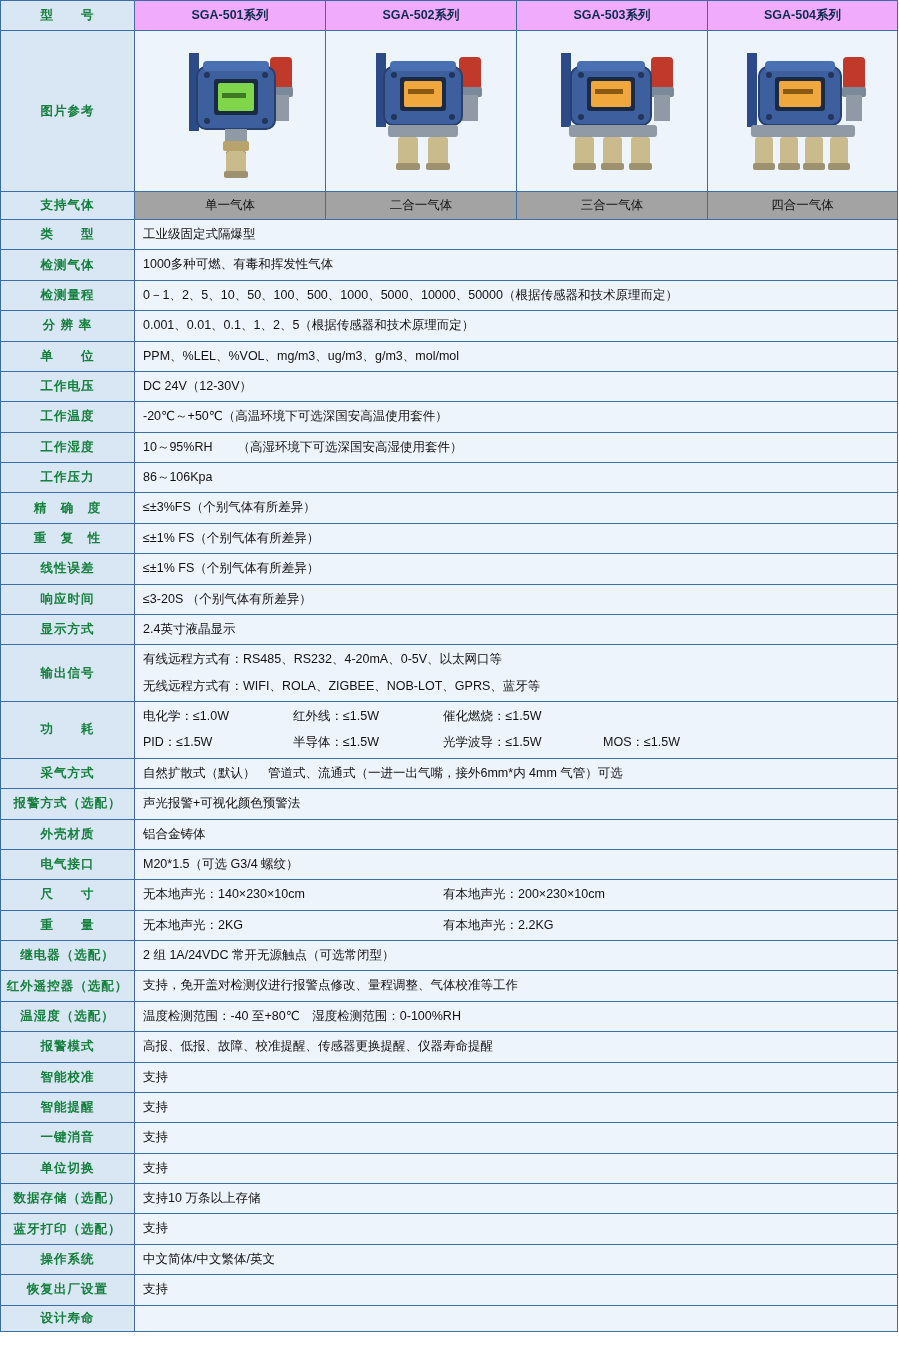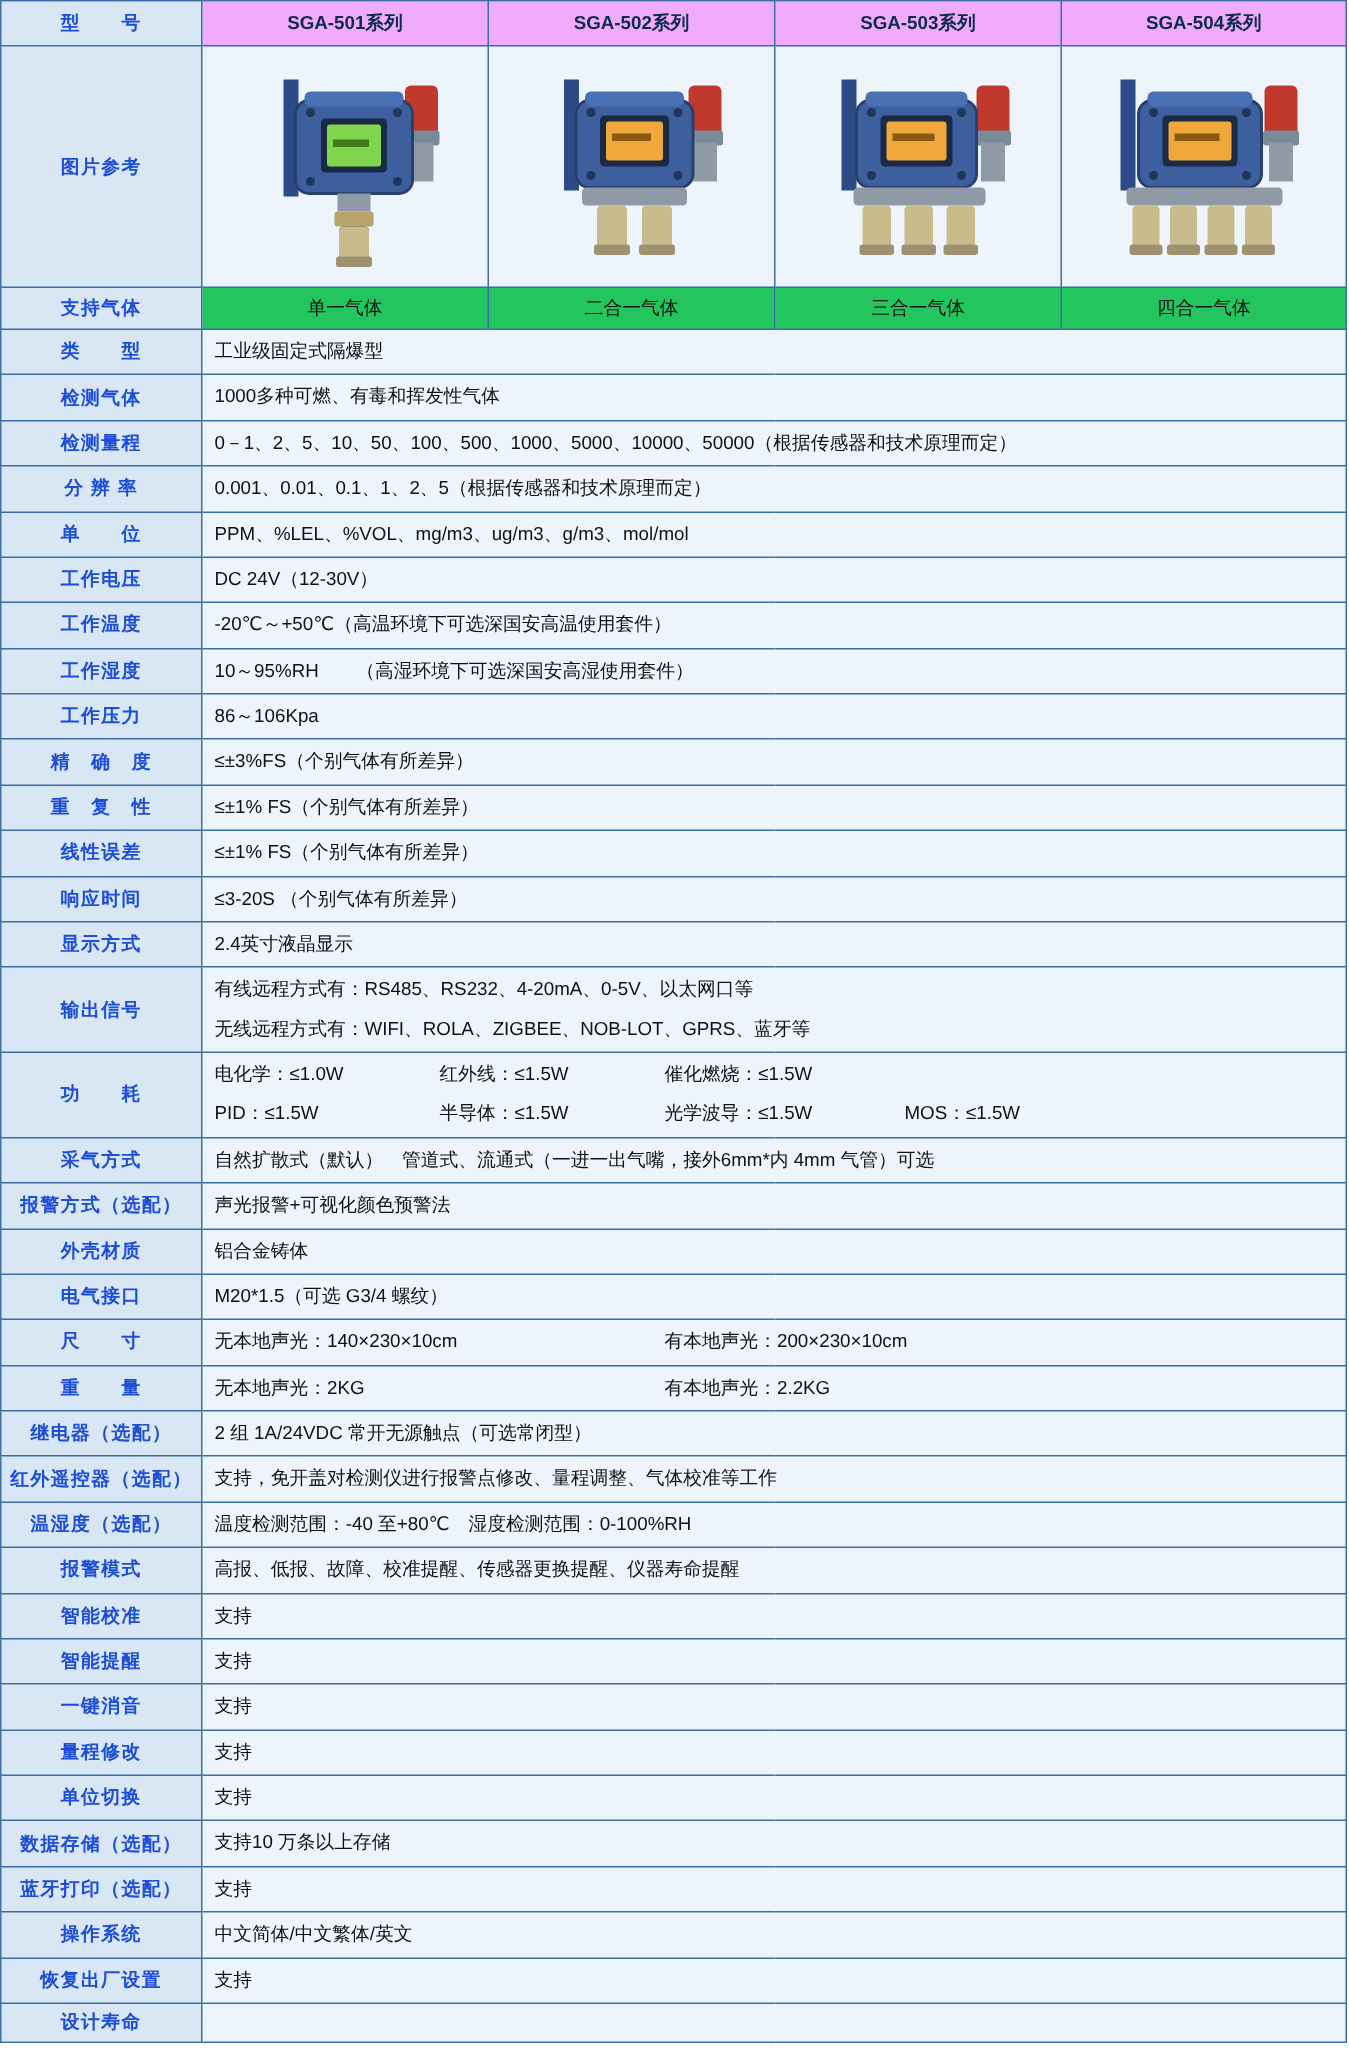--- a/index.html
+++ b/index.html
@@ -1,27 +1,27 @@
 <!DOCTYPE html>
 <html><head>
 <meta charset="utf-8">
 <style>
   html,body{margin:0;padding:0;background:#fff;}
   body{width:899px;font-family:"Liberation Sans","DejaVu Sans",sans-serif;color:#111;}
   table.spec{border-collapse:collapse;width:897px;margin:0;table-layout:fixed;}
   table.spec td{border:1px solid #3b6ea5;vertical-align:middle;font-size:12.5px;}
   td.label{
-    background:#d9e6f4;text-align:center;font-weight:bold;color:#1d4ed8;
+    background:#d9e6f4;text-align:center;font-weight:bold;color:#15803d;
     width:134px;padding:4px 2px;letter-spacing:1px;font-size:13px;
   }
   td.val{background:#eef4fb;padding:5px 8px;color:#111;line-height:1.55;}
   td.modelhead{
     background:#f0abfc;text-align:center;font-weight:bold;color:#0d2b4e;font-size:13px;padding:6px 2px;
   }
-  td.gascell{background:#22c55e;text-align:center;padding:5px 2px;font-size:12.5px;}
+  td.gascell{background:#a3a3a3;text-align:center;padding:5px 2px;font-size:12.5px;}
   td.imgcell{background:#eef4fb;text-align:center;padding:4px 2px;height:152px;}
   .rowsub{display:block;}
   .cols{display:flex;flex-wrap:wrap;}
   .cols span{display:inline-block;}
   .w-pow-a{width:150px;}
   .w-pow-b{width:150px;}
   .w-pow-c{width:160px;}
   .w-dim-a{width:300px;}
   .w-wt-a{width:300px;}
   
@@ -326,24 +326,20 @@
   </tr>
   <tr>
     <td class="label">智能提醒</td>
     <td class="val" colspan="4">支持</td>
   </tr>
   <tr>
     <td class="label">一键消音</td>
     <td class="val" colspan="4">支持</td>
   </tr>
   <tr>
-    <td class="label">量程修改</td>
-    <td class="val" colspan="4">支持</td>
-  </tr>
-  <tr>
     <td class="label">单位切换</td>
     <td class="val" colspan="4">支持</td>
   </tr>
   <tr>
     <td class="label">数据存储（选配）</td>
     <td class="val" colspan="4">支持10 万条以上存储</td>
   </tr>
   <tr>
     <td class="label">蓝牙打印（选配）</td>
     <td class="val" colspan="4">支持</td>

